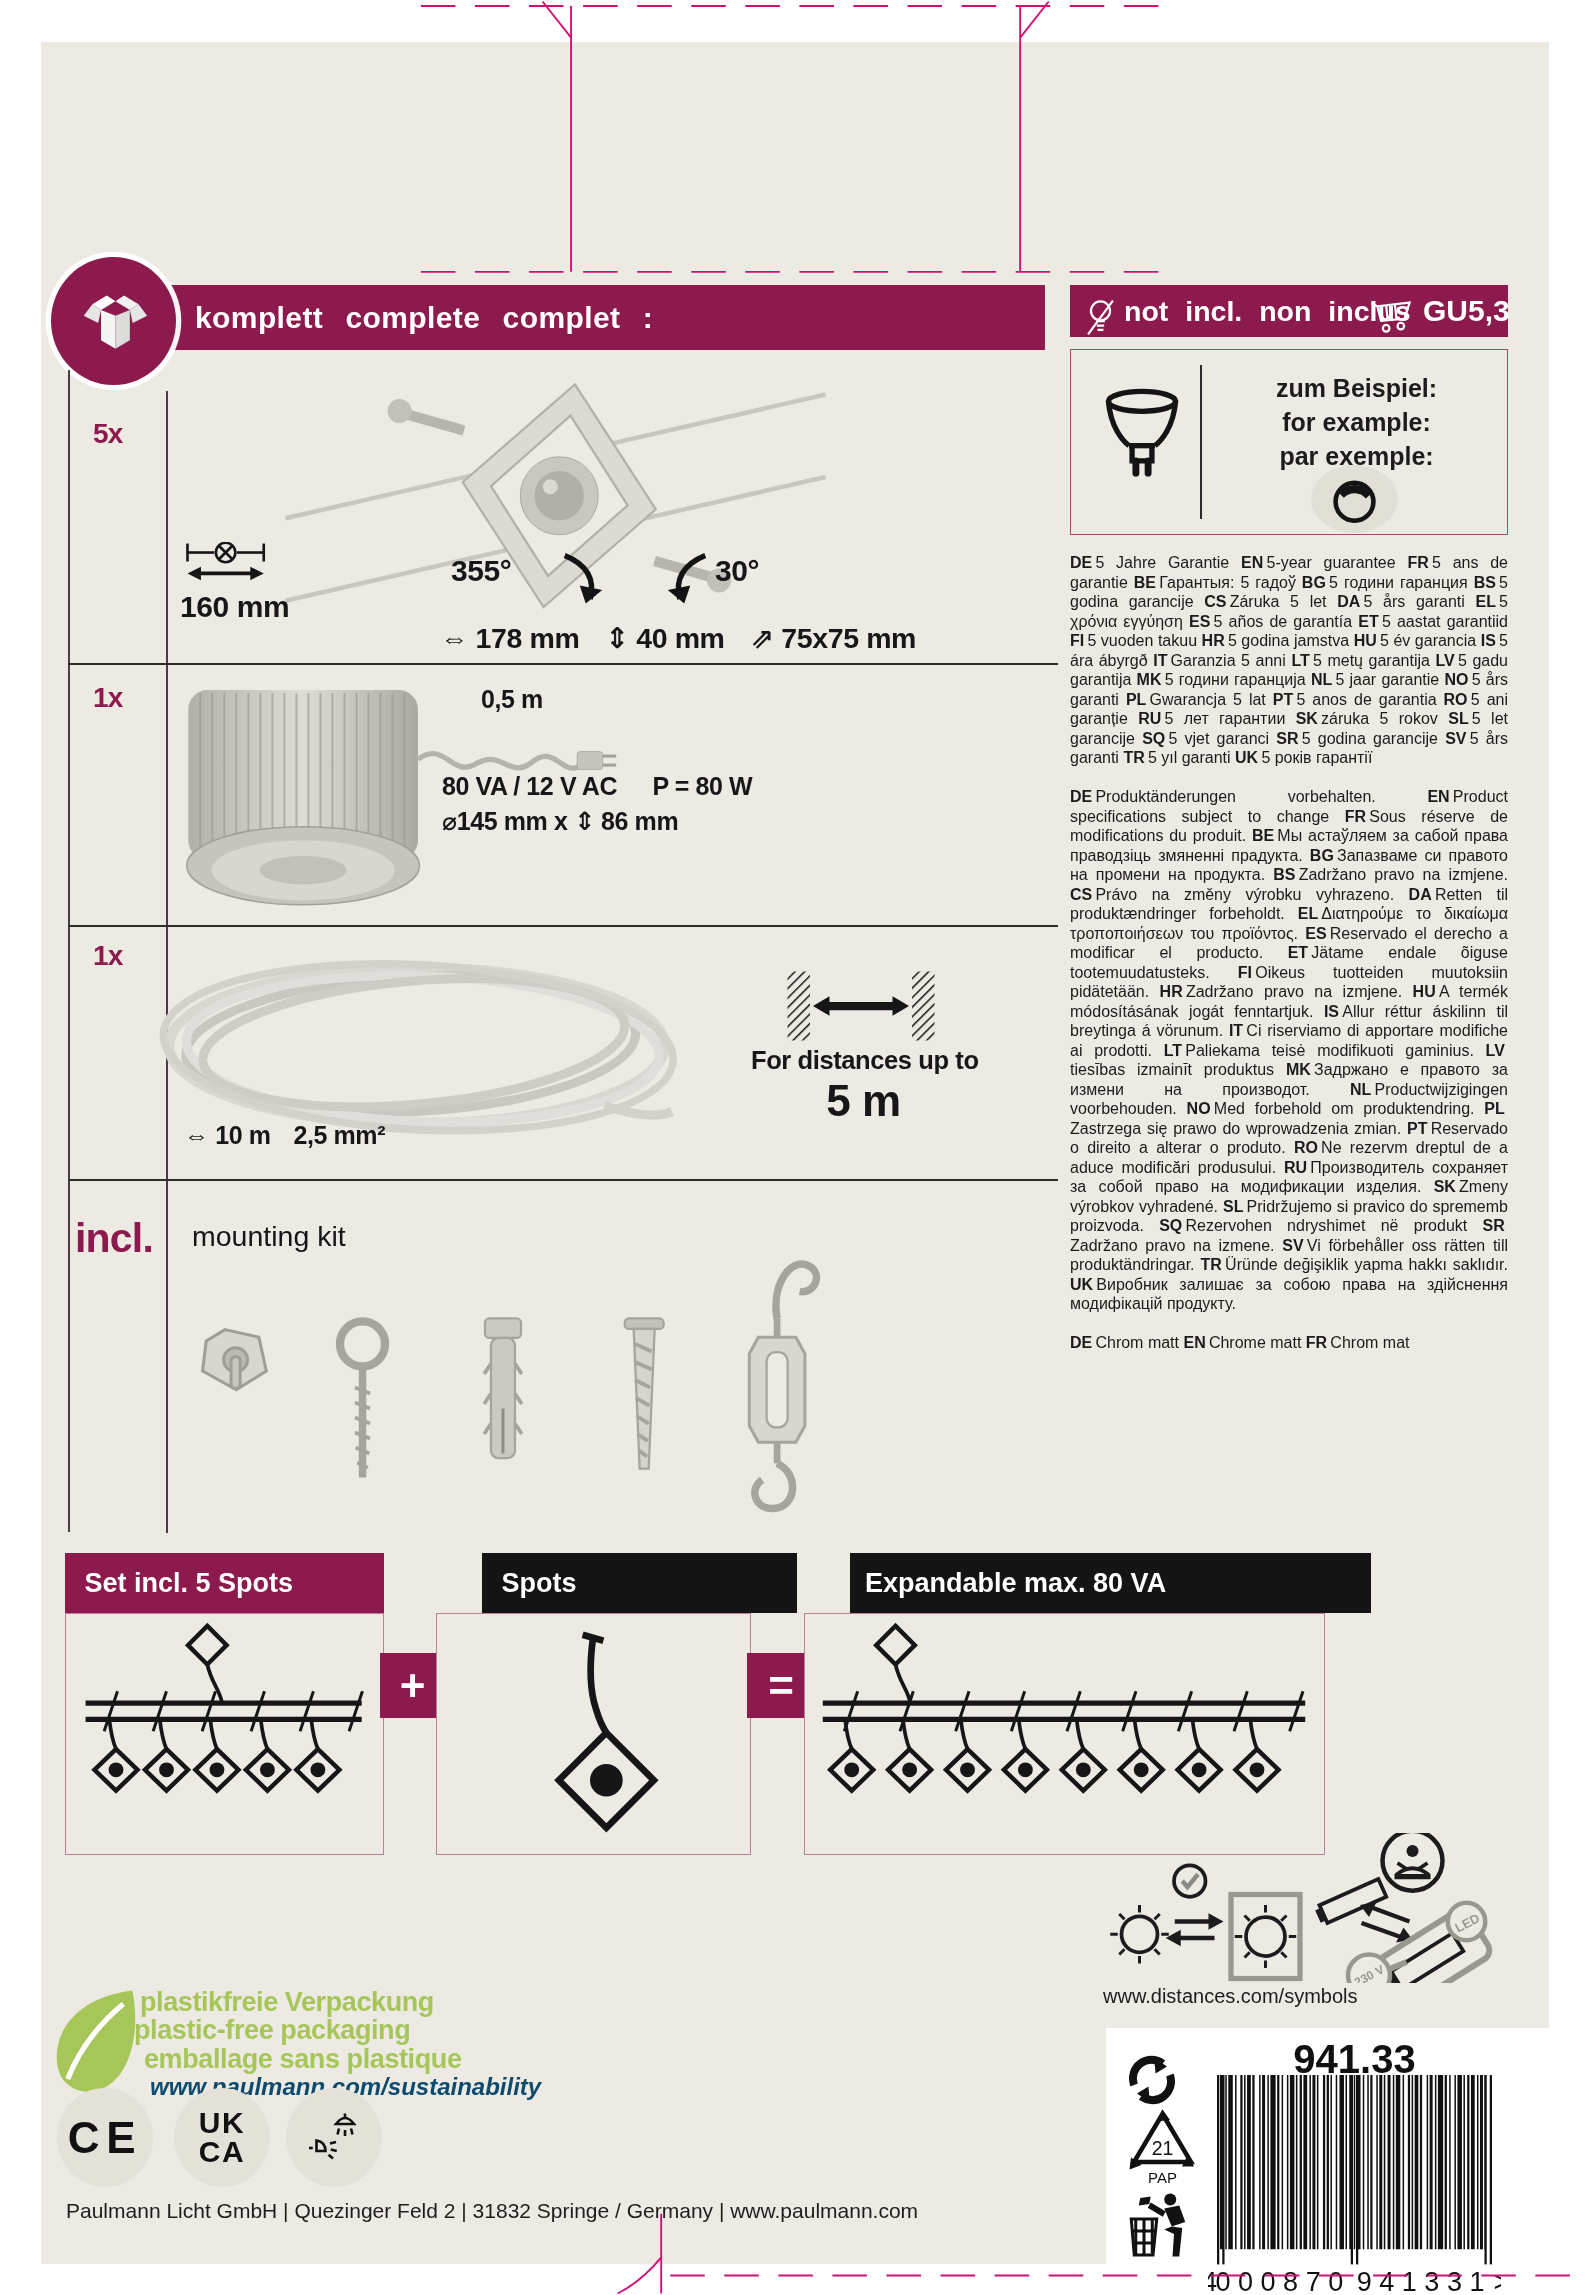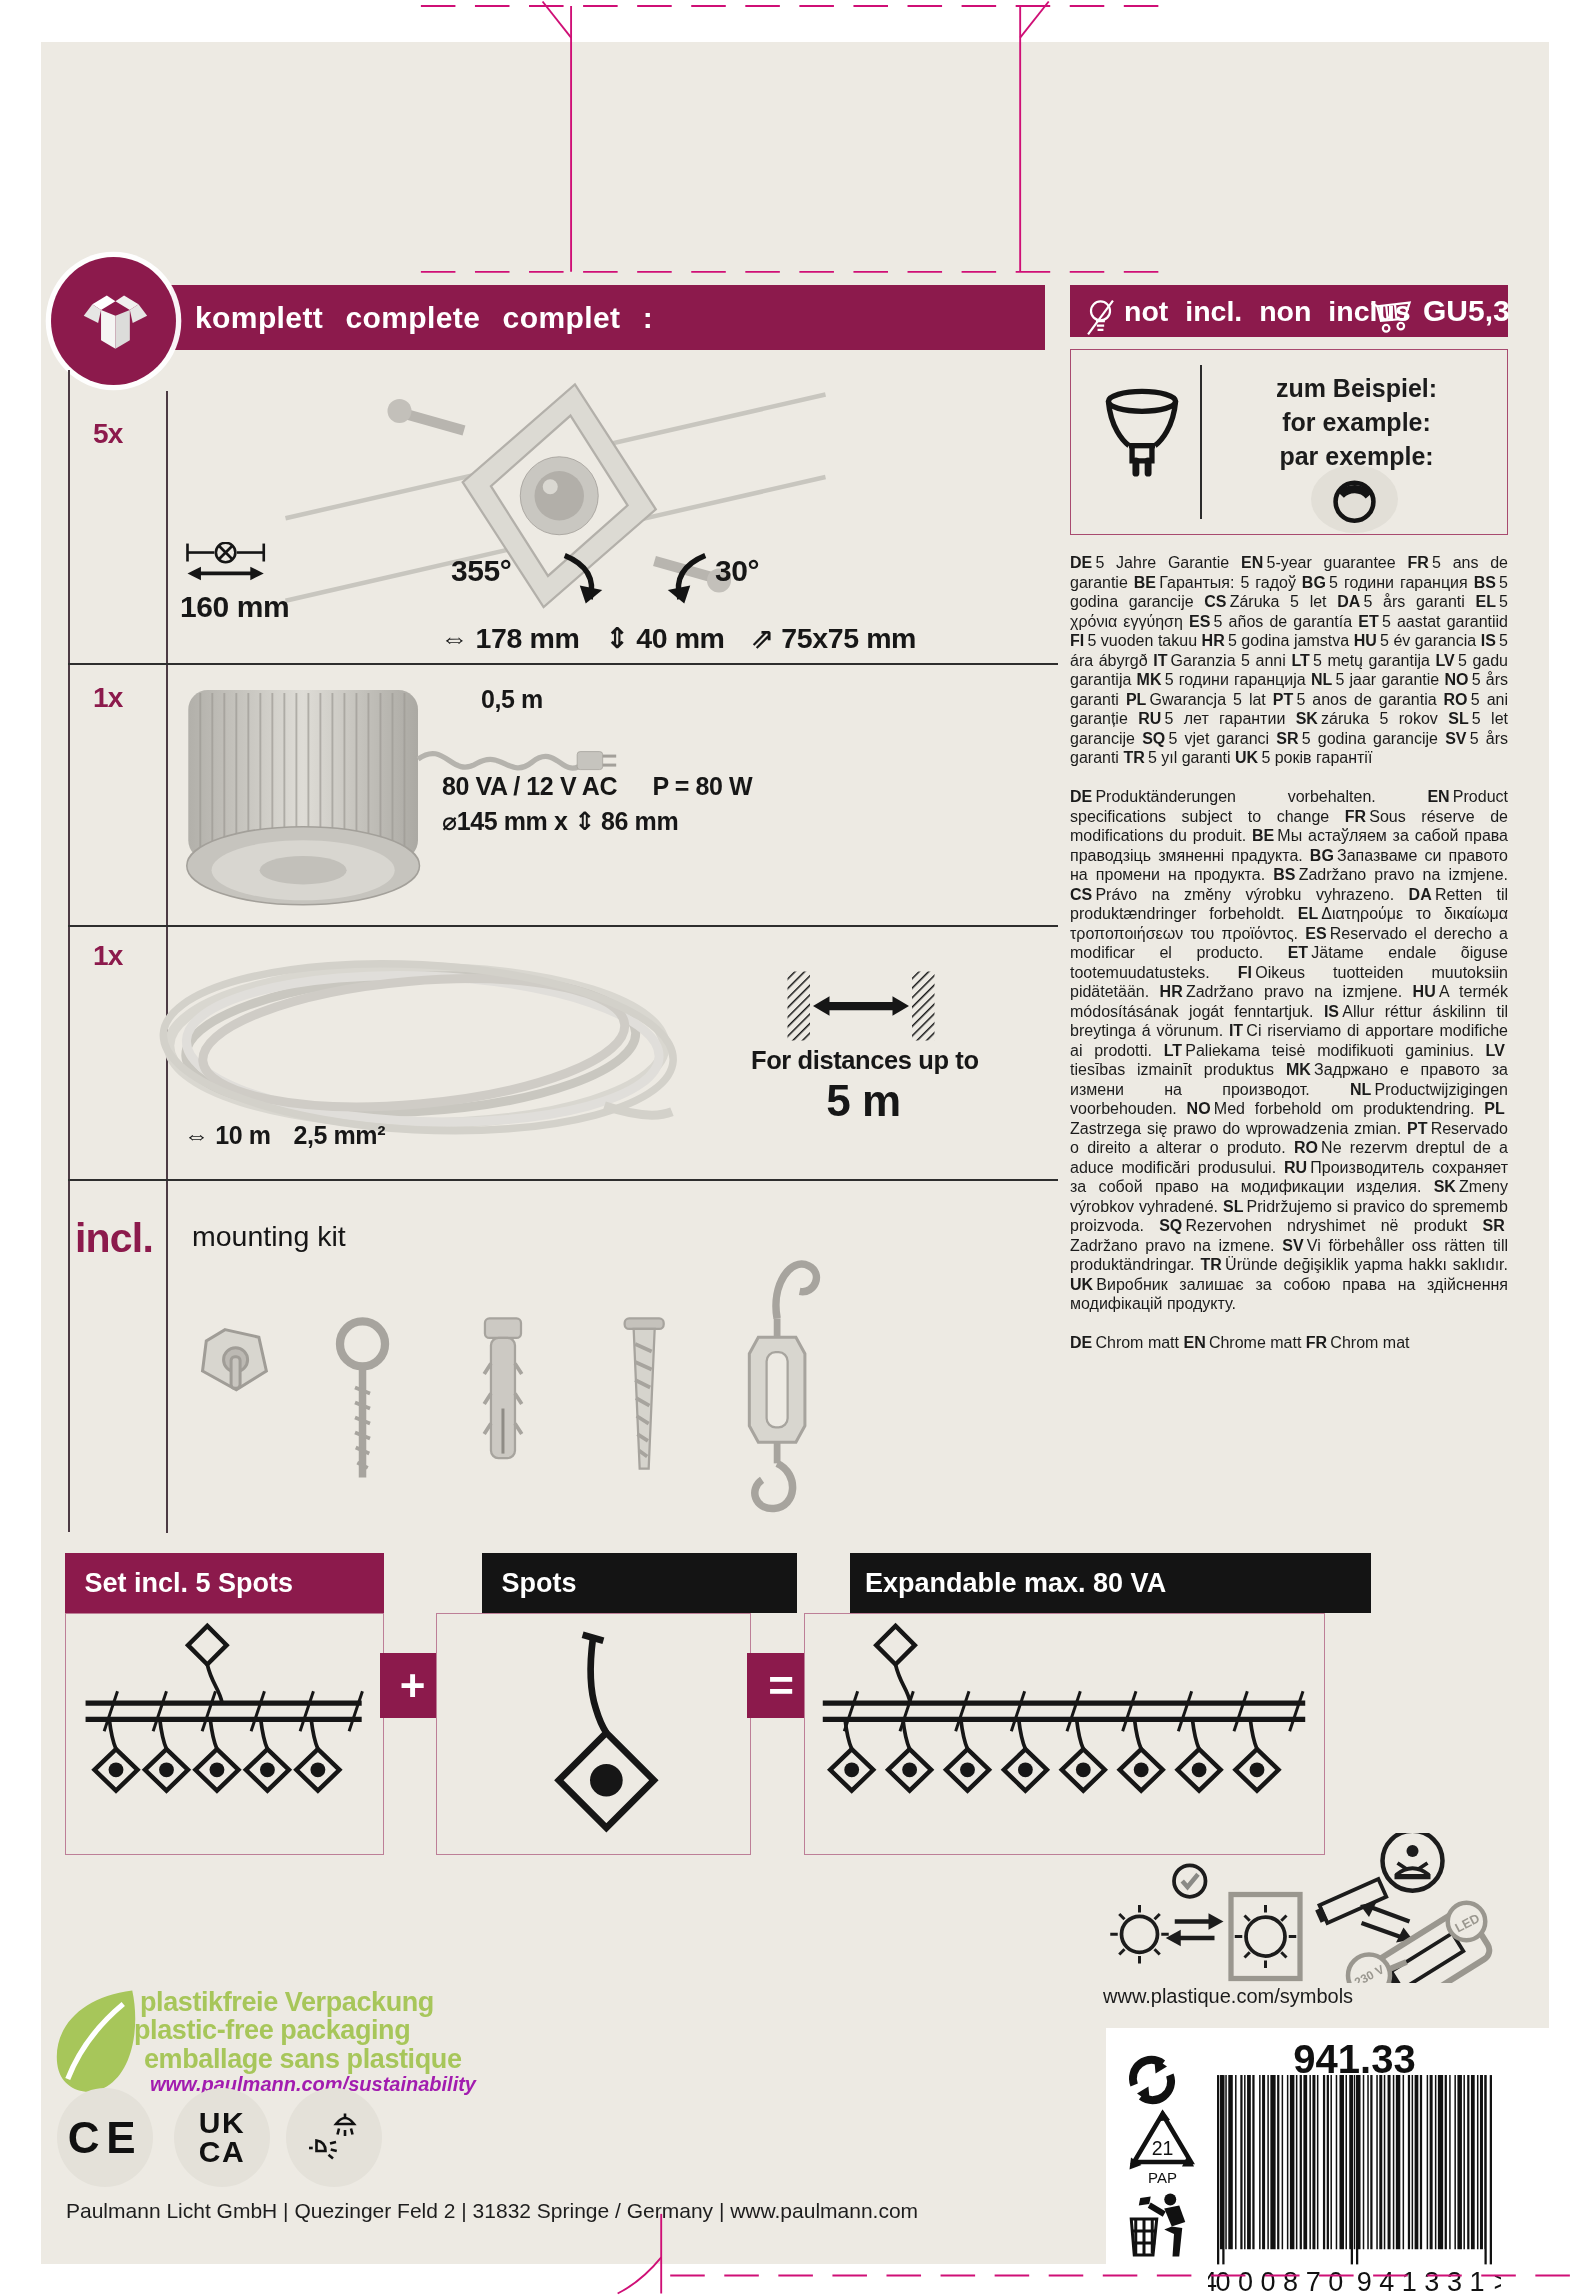--- a/index.html
+++ b/index.html
@@ -389,21 +389,21 @@
         <rect x="392" y="158" width="96" height="28" stroke="#1c1c1c" stroke-width="5" fill="none"></rect>
         <rect x="384" y="162" width="9" height="20" fill="#1c1c1c"></rect>
       </g>
       <circle cx="492" cy="118" r="25" stroke="#9a978f" stroke-width="6" fill="#edeae3"></circle>
       <text x="492" y="126" font-size="17" font-weight="bold" fill="#9a978f" text-anchor="middle" transform="rotate(-28 492 118)">LED</text>
       <circle cx="362" cy="214" r="28" stroke="#9a978f" stroke-width="6" fill="#edeae3" transform="translate(0,-24)"></circle>
       <text x="362" y="196" font-size="16" font-weight="bold" fill="#9a978f" text-anchor="middle" transform="rotate(-28 362 190)">230 V</text>
       <line x1="388" y1="182" x2="412" y2="172" stroke="#9a978f" stroke-width="8"></line>
     </g>
   </svg>
-  <div class="abs" style="left:1103px;top:1985px;font-size:20px;color:#1c1c1c;">www.plastique.com/symbols</div>
+  <div class="abs" style="left:1103px;top:1985px;font-size:20px;color:#1c1c1c;">www.distances.com/symbols</div>
 
   <div class="abs" style="left:1106px;top:2028px;width:483px;height:267px;background:#ffffff;"></div>
 
   <div class="abs" style="left:1208px;top:2037px;width:293px;text-align:center;font-size:40px;font-weight:bold;color:#111;">941.33</div>
 
   <svg class="abs" style="left:1127px;top:2055px;" width="50" height="50" viewBox="0 0 70 70" fill="none">
     <path d="M10,42 A26,26 0 0 1 50,12" stroke="#111" stroke-width="11"></path>
     <polygon points="56,16 38,4 40,26" fill="#111"></polygon>
     <path d="M60,28 A26,26 0 0 1 20,58" stroke="#111" stroke-width="11"></path>
     <polygon points="14,54 32,66 30,44" fill="#111"></polygon>
@@ -449,21 +449,21 @@
     </g>
   </svg>
 
   <svg class="abs" style="left:51px;top:1983px;" width="89" height="114" viewBox="0 0 118 152">
     <path d="M108,10 C40,18 2,60 8,108 c4,34 40,46 66,30 C110,116 118,56 108,10 Z" fill="#a7c65a"></path>
     <path d="M96,28 C60,58 36,92 22,128" stroke="#ffffff" stroke-width="7" fill="none"></path>
   </svg>
   <div class="abs greenline" style="left:140px;top:1988px;">plastikfreie Verpackung</div>
   <div class="abs greenline" style="left:134px;top:2016px;">plastic-free packaging</div>
   <div class="abs greenline" style="left:144px;top:2045px;">emballage sans plastique</div>
-  <div class="abs" style="left:150px;top:2073px;font-size:20px;font-style:italic;color:#a21caf;font-weight:bold;">www.paulmann.com/sustainability</div>
+  <div class="abs" style="left:150px;top:2073px;font-size:24px;font-style:italic;color:#0c4a6e;font-weight:bold;">www.paulmann.com/sustainability</div>
 
   <div class="abs gell" style="left:57px;top:2088px;width:96px;height:99px;">
     <span style="font-size:44px;font-weight:bold;letter-spacing:6.8px;color:#111;">CE</span>
   </div>
   <div class="abs gell" style="left:174px;top:2088px;width:96px;height:99px;flex-direction:column;">
     <span style="font-size:30px;font-weight:bold;line-height:28.5px;color:#111;letter-spacing:1.5px;">UK</span>
     <span style="font-size:30px;font-weight:bold;line-height:28.5px;color:#111;letter-spacing:1.5px;">CA</span>
   </div>
   <div class="abs gell" style="left:286px;top:2088px;width:96px;height:99px;">
     <svg width="57" height="57" viewBox="0 0 76 76" fill="none" stroke="#111" stroke-width="3.5">

